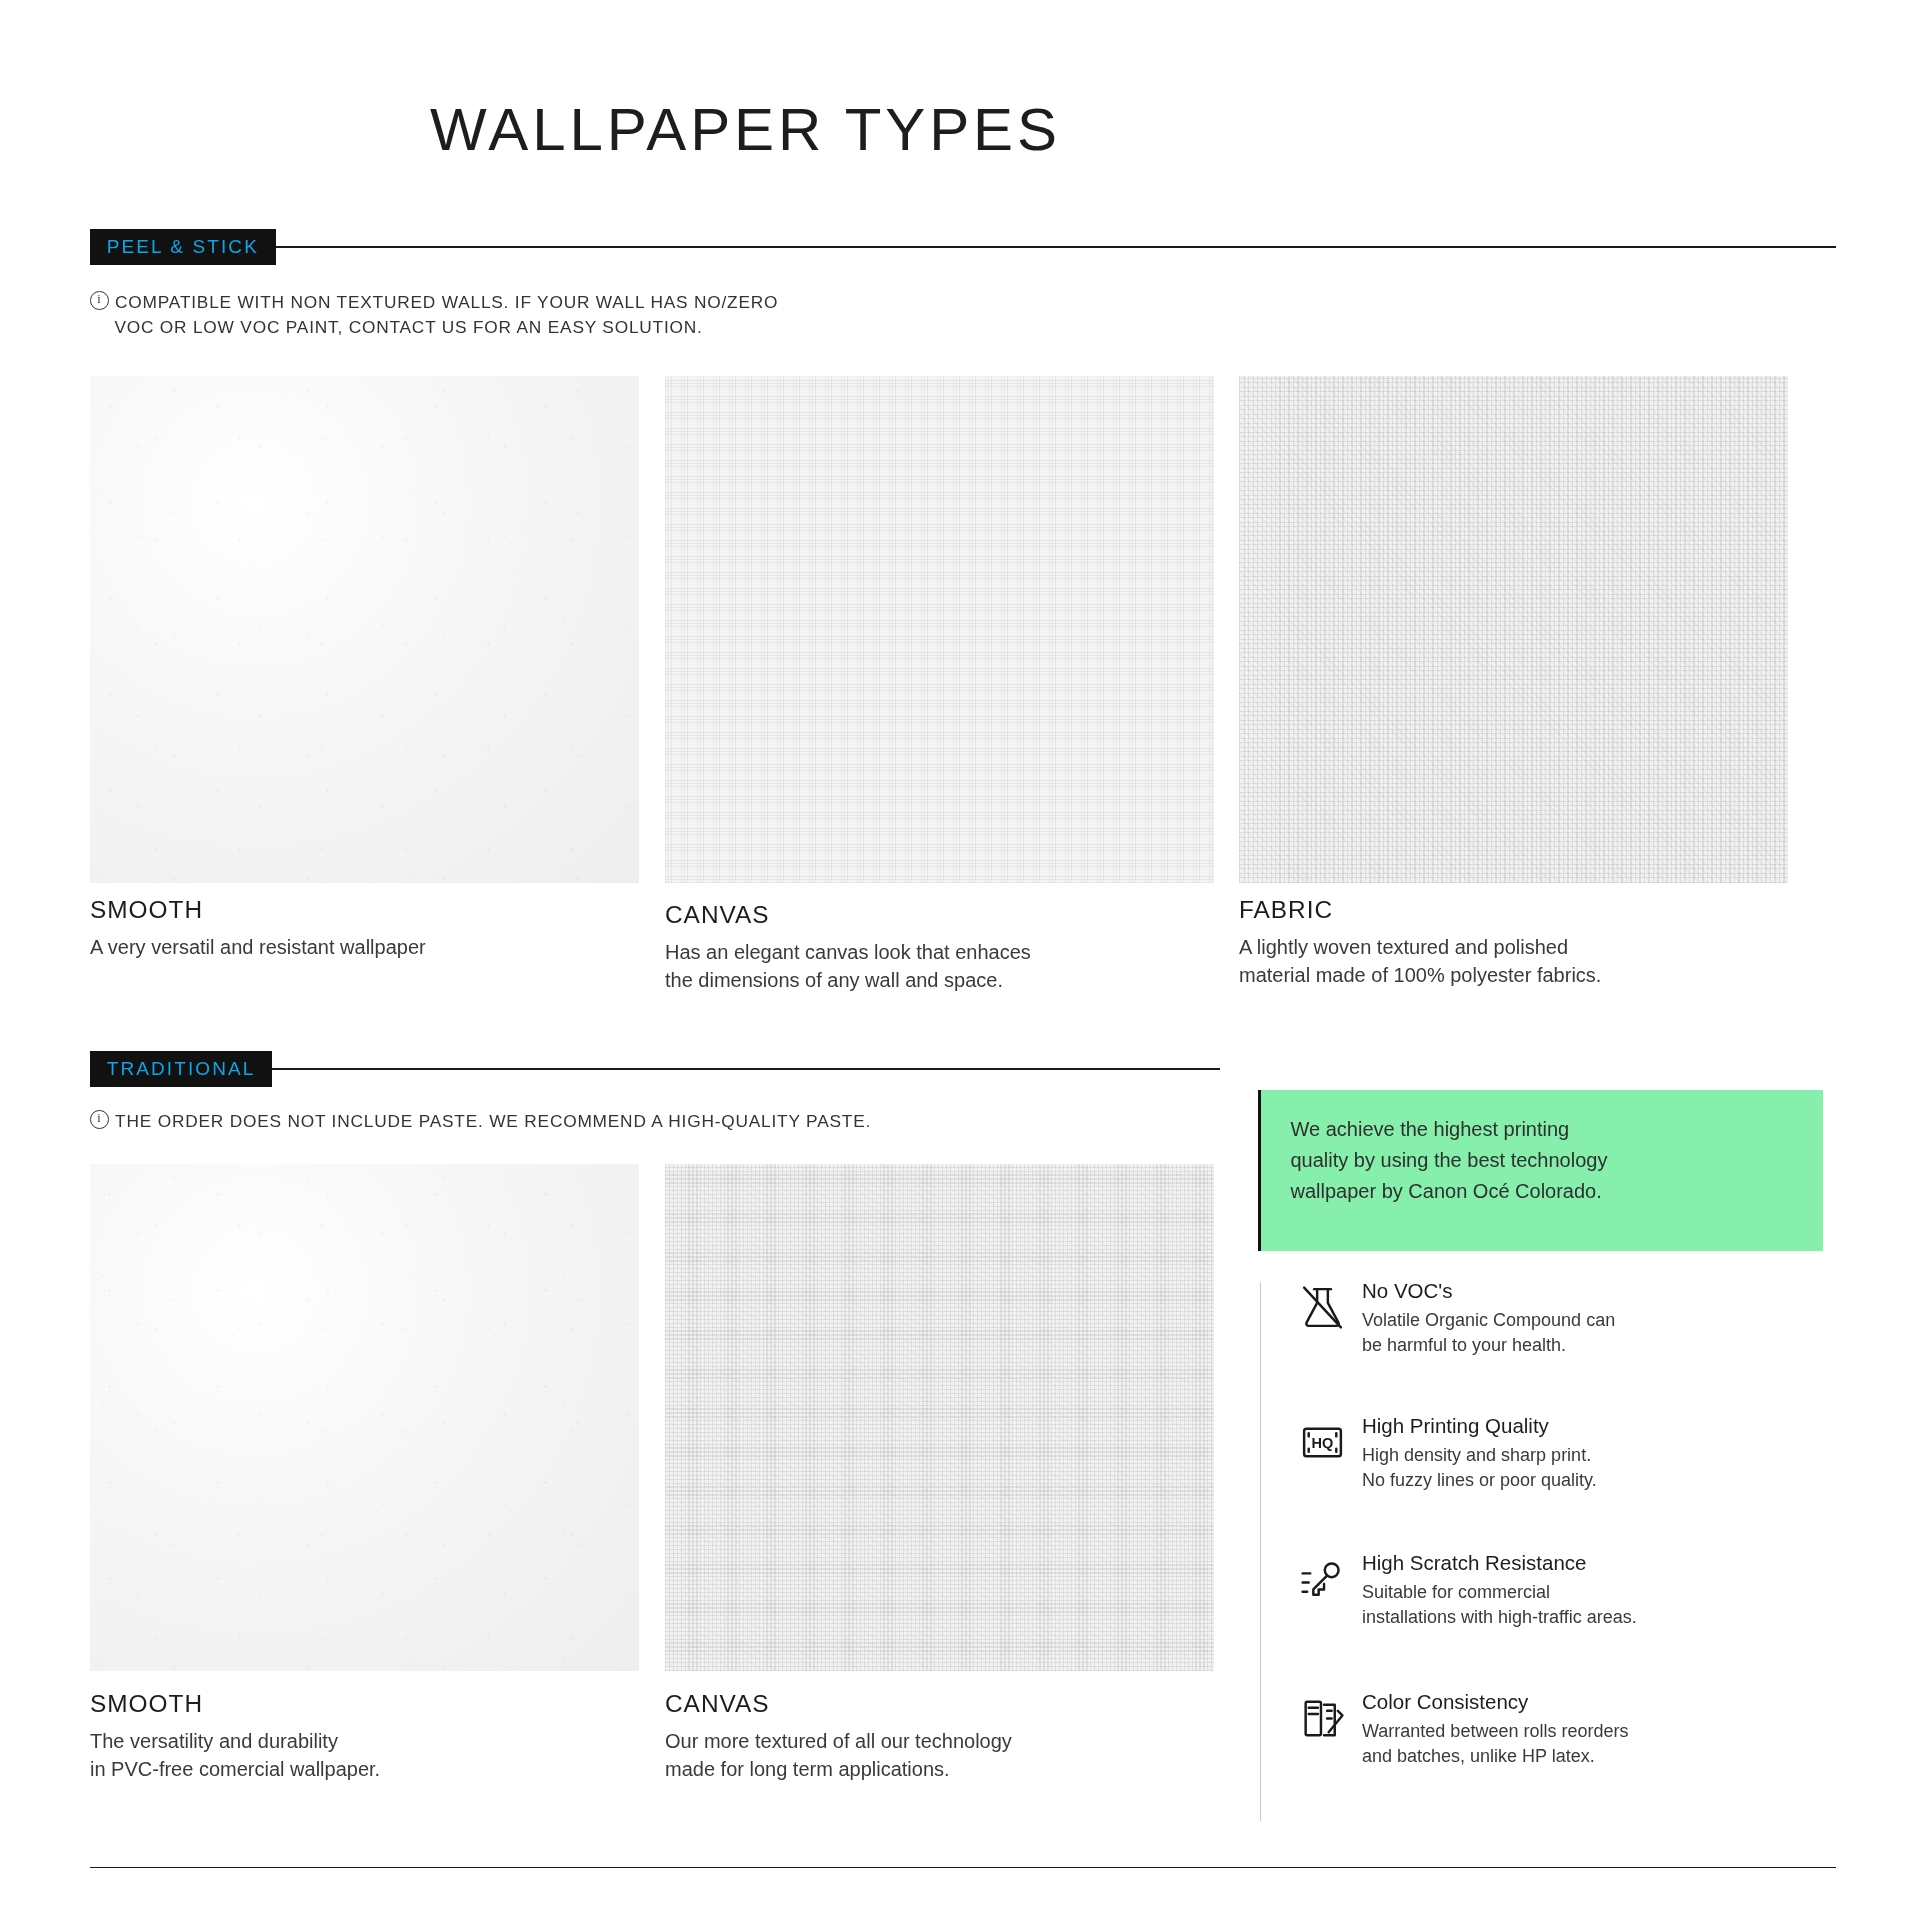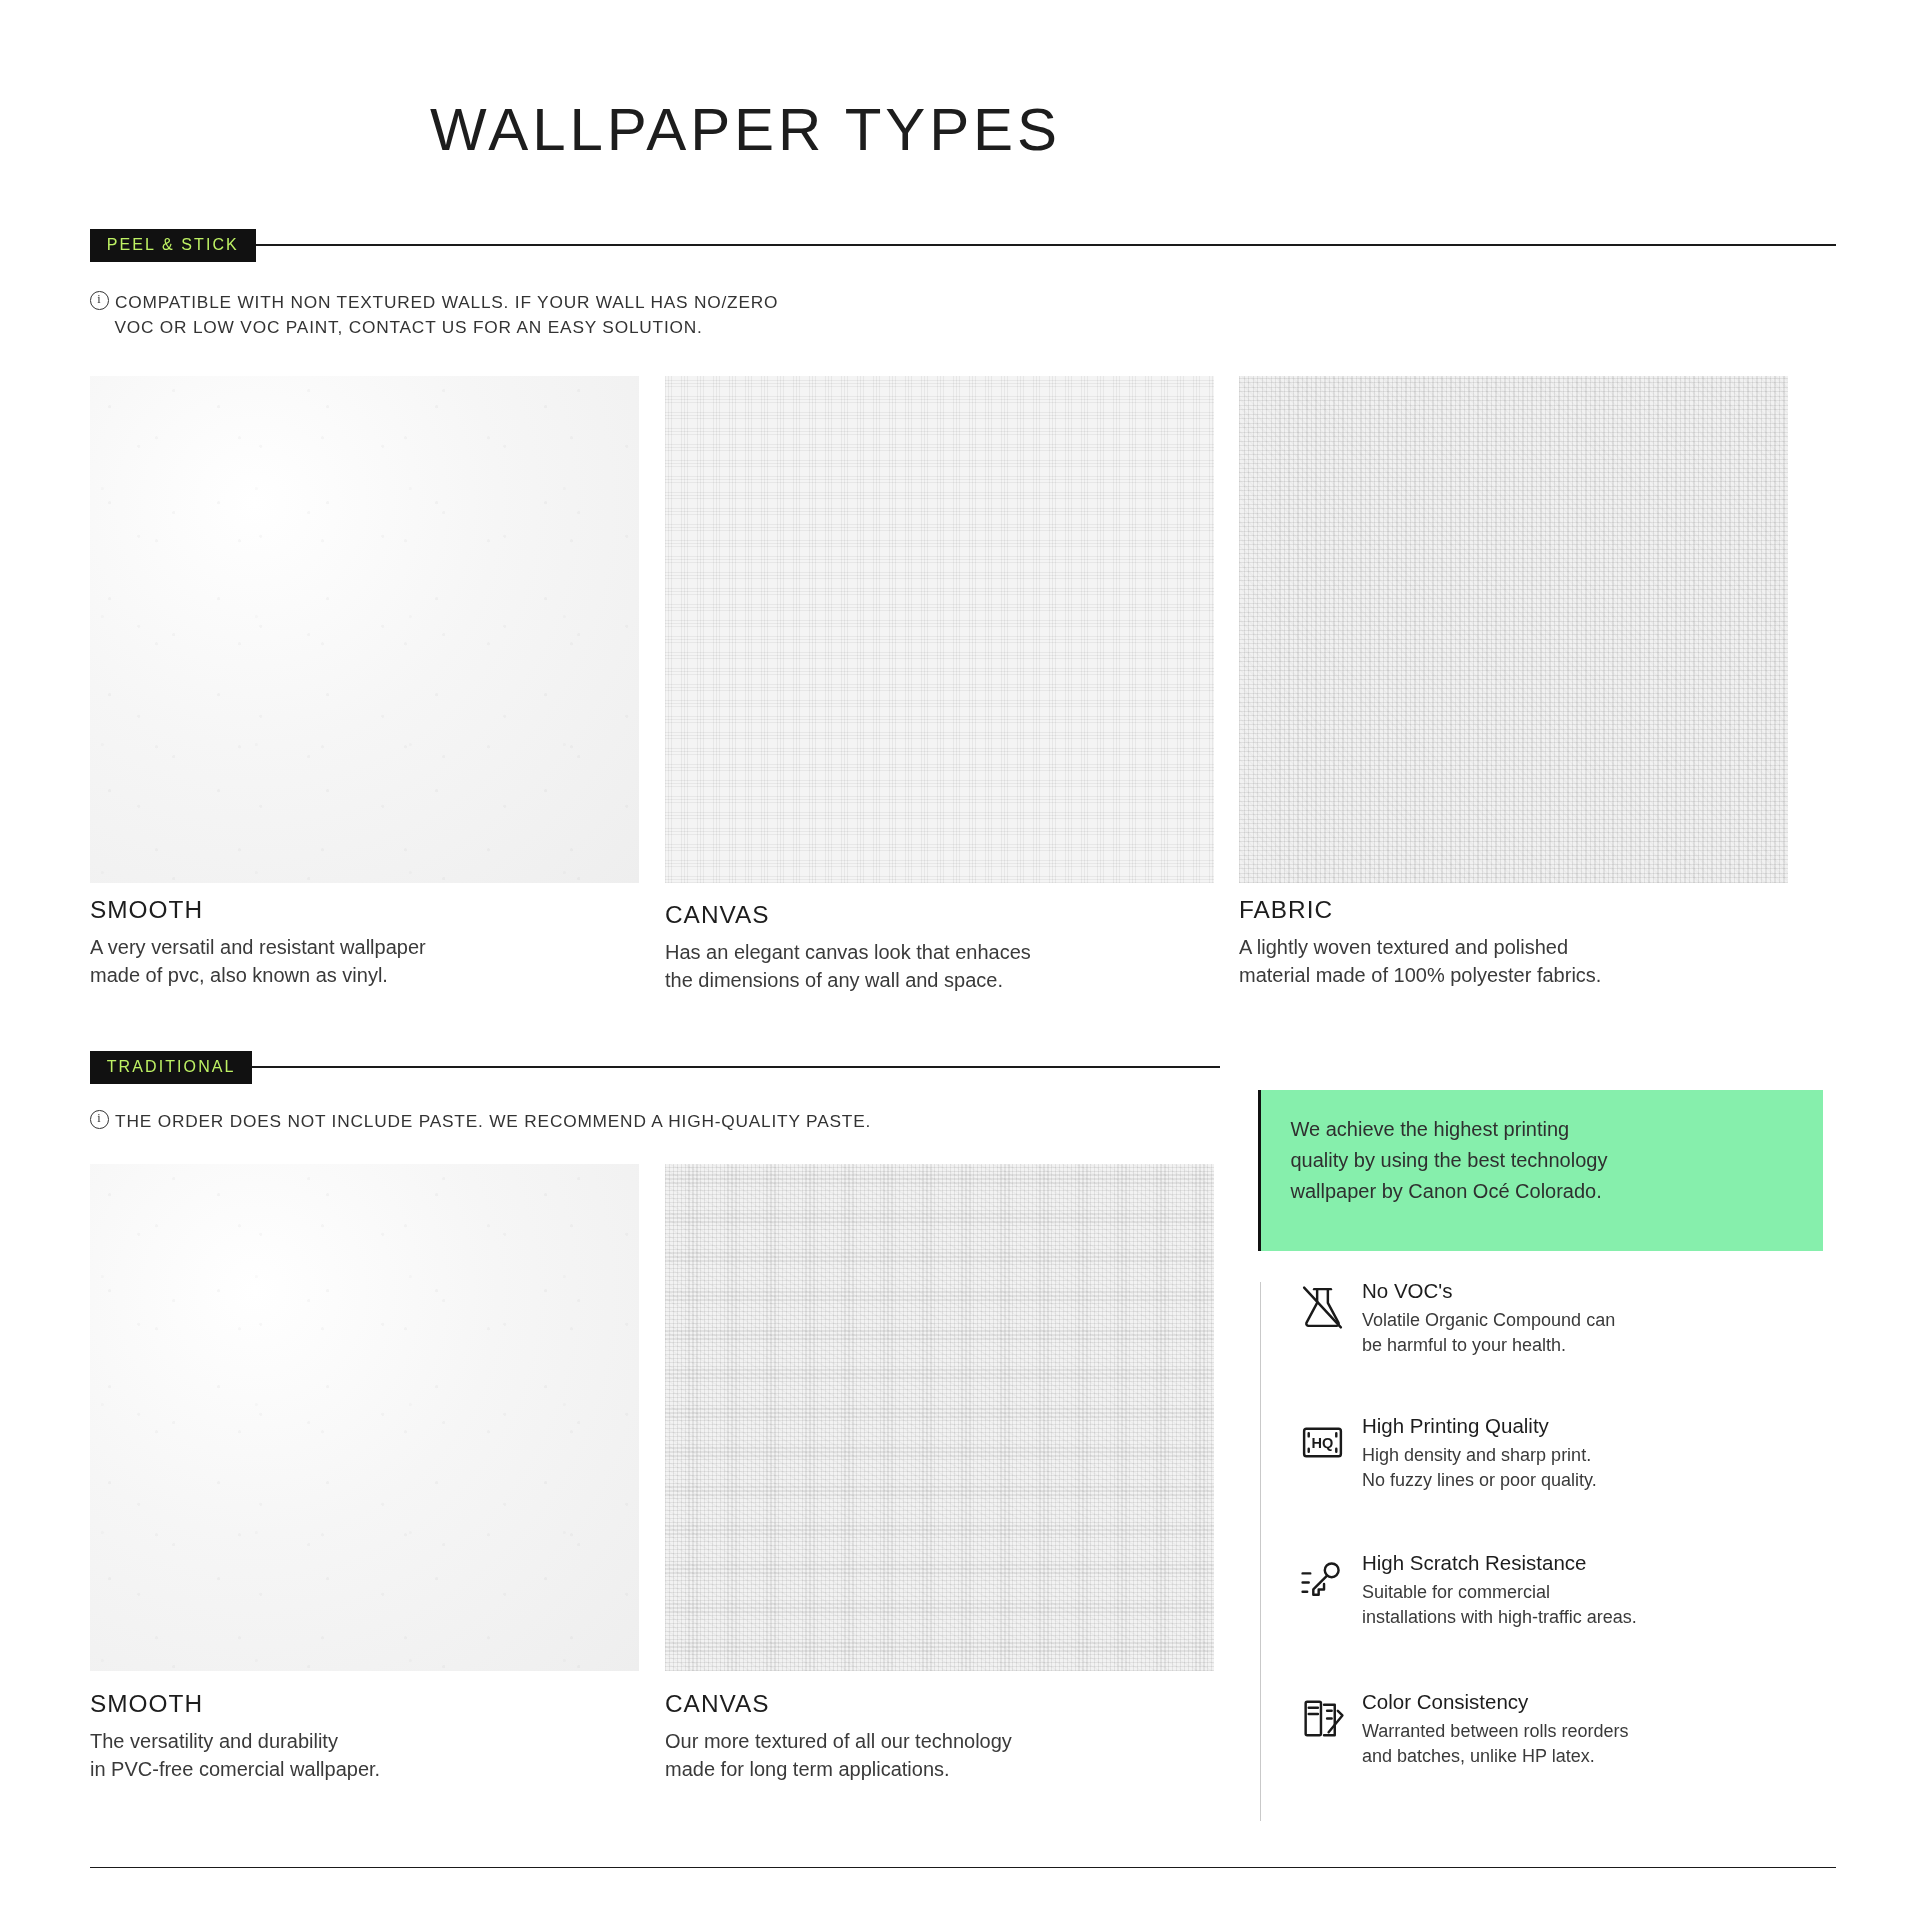--- a/index.html
+++ b/index.html
@@ -35,22 +35,22 @@
   }
 
   
   .section-head {
     position: absolute;
     display: flex;
     align-items: center;
   }
   .chip {
     background: #111111;
-    color: #bef264;
-    font-size: 16px;
+    color: #0ea5e9;
+    font-size: 19px;
     letter-spacing: 2.1px;
     font-weight: 500;
     padding: 8.3px 16.7px 8.3px 16.7px;
     line-height: 1;
     white-space: nowrap;
   }
   .rule {
     height: 1.9px;
     background: #1a1a1a;
   }
@@ -229,21 +229,20 @@
     <span class="note-l2">VOC OR LOW VOC PAINT, CONTACT US FOR AN EASY SOLUTION.</span>
   </div>
 
   <div class="swatch sw-smooth" style="left:90px; top:352px; width:549px; height:507px;"></div>
   <div class="swatch sw-canvas" style="left:665px; top:352px; width:549px; height:507px;"></div>
   <div class="swatch sw-fabric" style="left:1239px; top:352px; width:549px; height:507px;"></div>
 
   <div class="cap" style="left:90px; top:872px; width:546px;">
     <div class="cap-title">SMOOTH</div>
     <div class="cap-desc">A very versatil and resistant wallpaper</div>
-    <div class="cap-desc">made of pvc, also known as vinyl.</div>
   </div>
   <div class="cap" style="left:665px; top:877px; width:546px;">
     <div class="cap-title">CANVAS</div>
     <div class="cap-desc">Has an elegant canvas look that enhaces</div>
     <div class="cap-desc">the dimensions of any wall and space.</div>
   </div>
   <div class="cap" style="left:1239px; top:872px; width:559px;">
     <div class="cap-title">FABRIC</div>
     <div class="cap-desc">A lightly woven textured and polished</div>
     <div class="cap-desc">material made of 100% polyester fabrics.</div>

